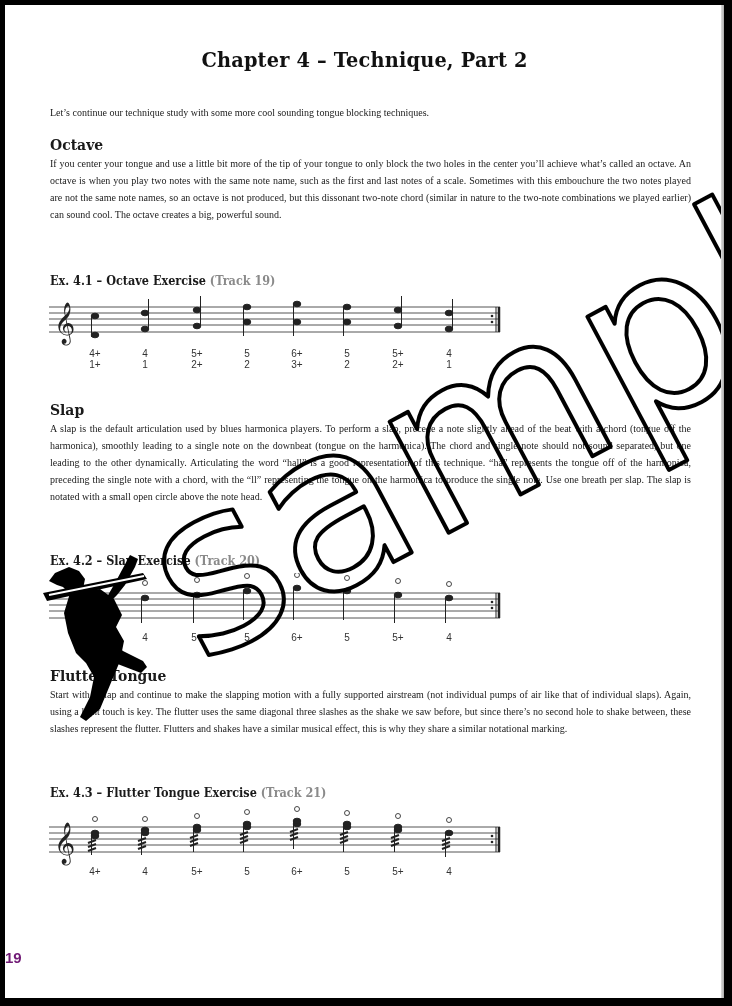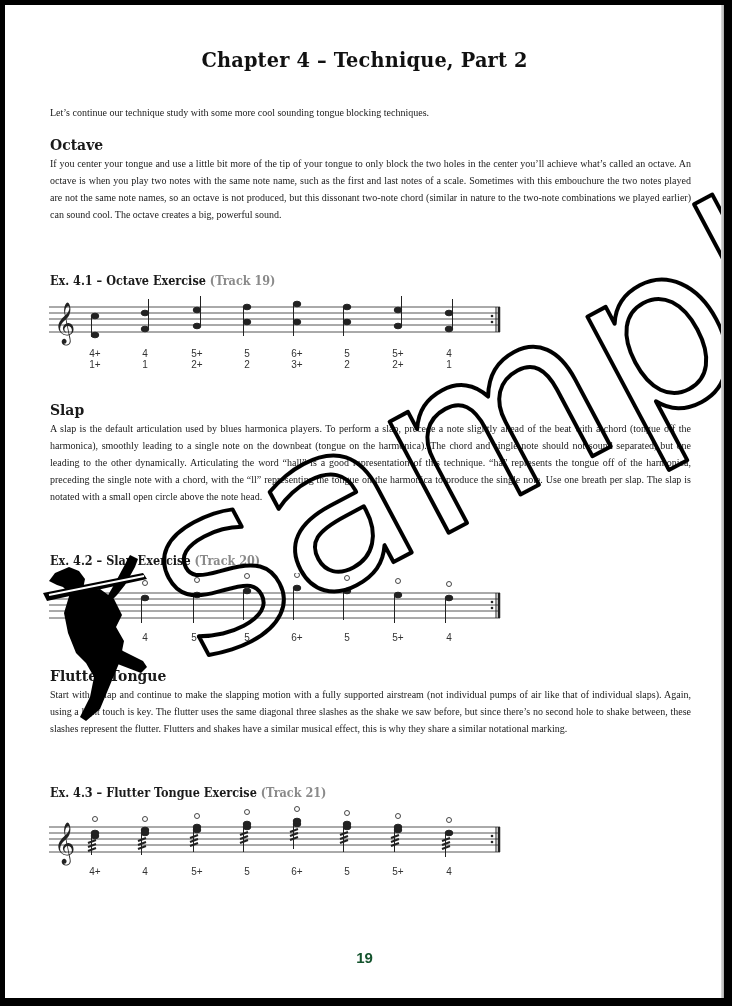--- a/index.html
+++ b/index.html
@@ -26,22 +26,22 @@
     position: absolute; left: 45px; font-size: 15.5px; font-weight: bold; color: #1a1a1a;
     font-family: "DejaVu Serif", serif; transform-origin: left; transform: scaleX(0.9);
   }
   .ex-title {
     position: absolute; left: 45px; font-size: 12.5px; font-weight: bold; color: #1a1a1a;
     font-family: "DejaVu Serif", serif; transform-origin: left; transform: scaleX(0.9);
   }
   .ex-title .track { color: #8a8a8a; }
   .staff-svg { position: absolute; left: 40px; }
   .page-number {
-    position: absolute; left: 0; width: 100%; top: 944px; text-align: center;
-    font-size: 15px; font-weight: bold; color: #14532d; font-family: "Liberation Sans", sans-serif;
+    position: absolute; left: 0; width: 100%; top: 944px; text-align: left;
+    font-size: 15px; font-weight: bold; color: #701a75; font-family: "Liberation Sans", sans-serif;
   }
   .watermark { position: absolute; left: 0; top: 0; pointer-events: none; }
   .silhouette { position: absolute; left: 30px; top: 548px; pointer-events: none; }
 </style>
 </head>
 <body>
 
 <div class="page">
 
   <div class="title">Chapter 4 – Technique, Part 2</div>

